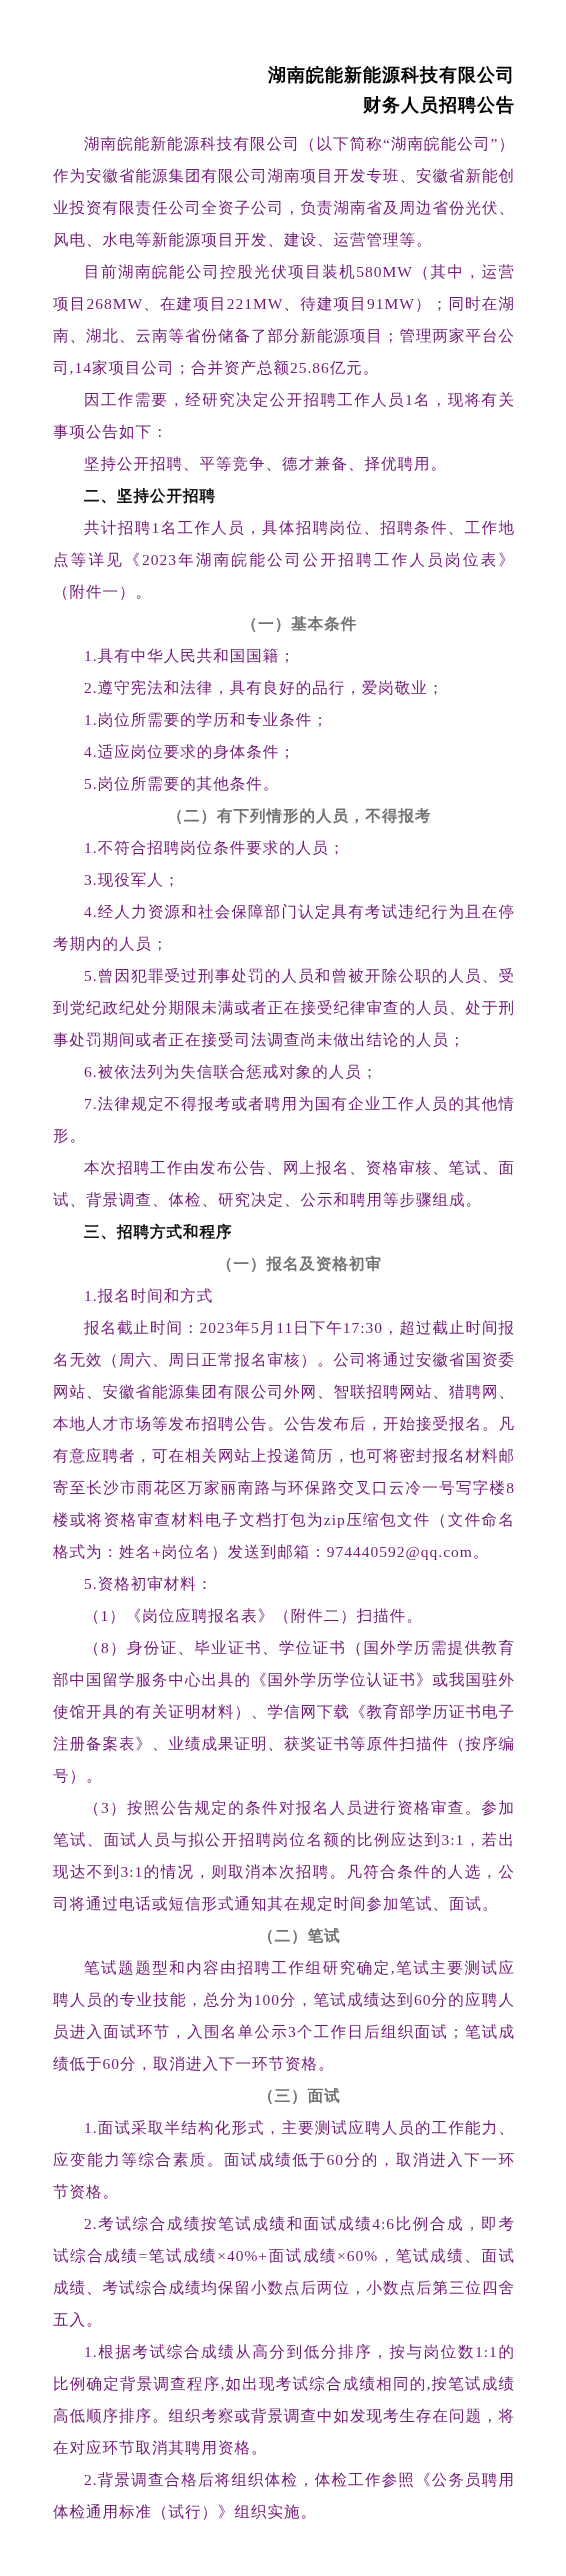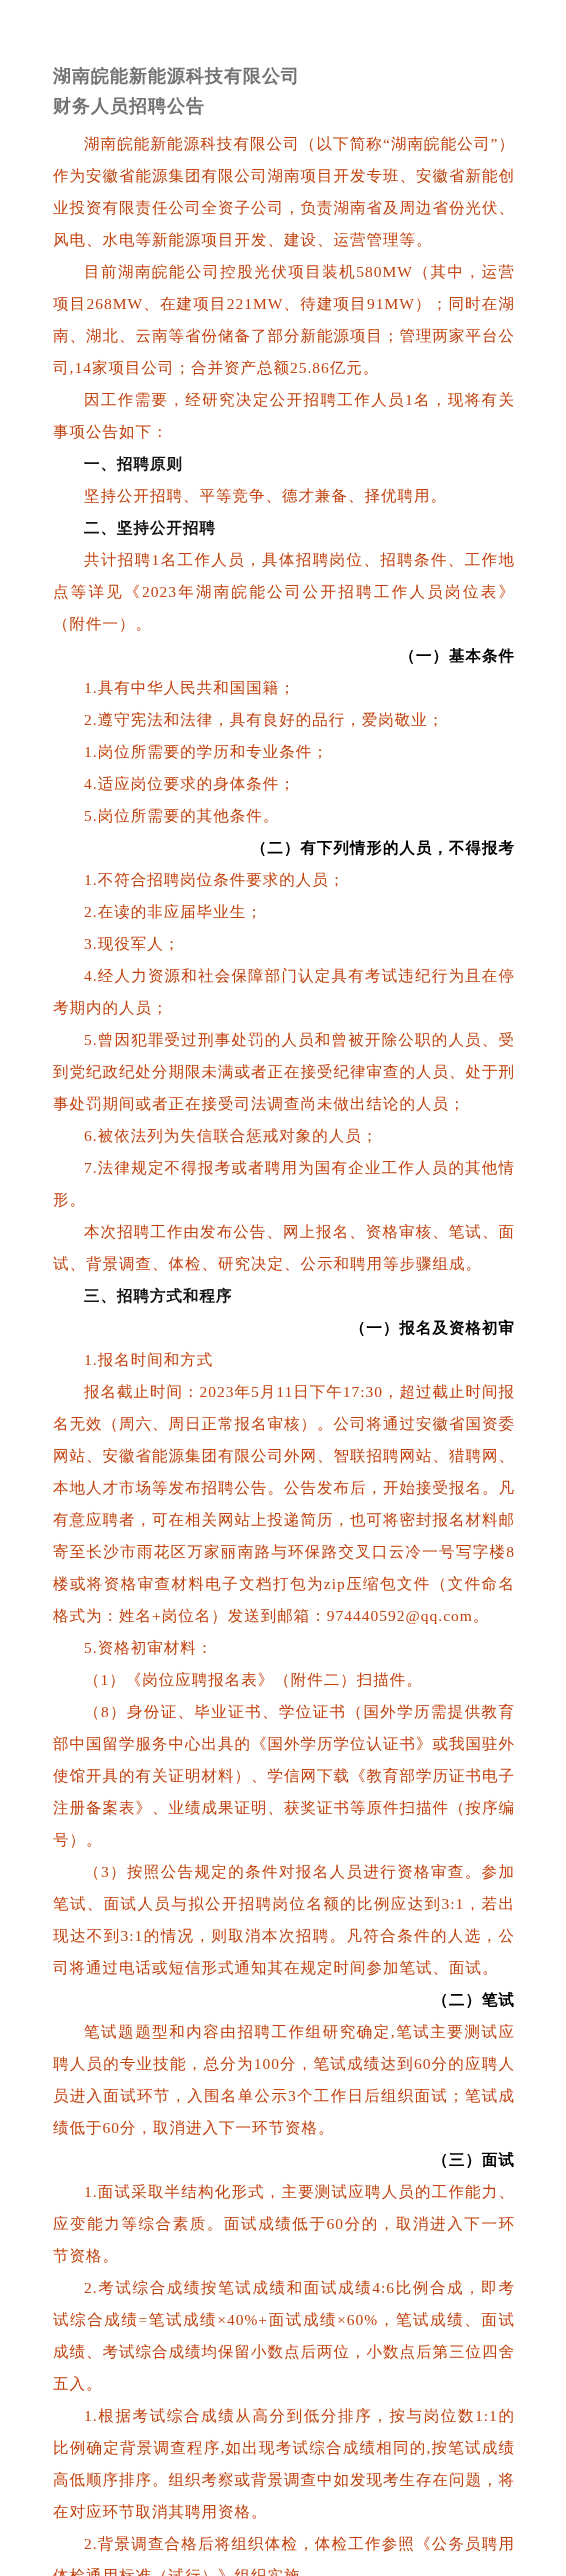--- a/index.html
+++ b/index.html
@@ -10,74 +10,72 @@
     margin: 0 auto;
     background: #ffffff;
     overflow: hidden;
     color: #1c1c1e;
     font-family: "Liberation Serif", serif;
   }
   .content {
     padding: 61px 52px 0 53px;
   }
   .doc-title {
-    text-align: left;
-    font-family: Liberation Serif, serif;
+    text-align: right;
+    font-family: Liberation Mono, monospace;
     font-weight: bold;
     font-size: 18px;
     line-height: 30px;
     letter-spacing: 1px;
-    color: #737373;
+    color: #000000;
   }
   .doc-body { margin-top: 7.2px; }
   .blk {
     margin: 0;
     font-size: 15.5px;
     line-height: 32px;
     letter-spacing: 1px;
     text-align: justify;
     text-indent: 2em;
-    color: #c2410c;
+    color: #701a75;
   }
   .blk.h1 {
     font-family: "Liberation Sans", sans-serif;
     font-weight: bold;
     text-align: left;
     color: #141416;
   }
   .blk.h2 {
     font-weight: 600;
-    text-align: right;
-    color: #000000;
+    text-align: center;
+    color: #737373;
   }
 </style>
 </head>
 <body>
 
 <div class="page">
   <div class="content">
     <div class="doc-title">湖南皖能新能源科技有限公司</div>
     <div class="doc-title">财务人员招聘公告</div>
     <div class="doc-body" id="doc-body">
         <div class="blk p">湖南皖能新能源科技有限公司（以下简称“湖南皖能公司”）作为安徽省能源集团有限公司湖南项目开发专班、安徽省新能创业投资有限责任公司全资子公司，负责湖南省及周边省份光伏、风电、水电等新能源项目开发、建设、运营管理等。</div>
         <div class="blk p">目前湖南皖能公司控股光伏项目装机580MW（其中，运营项目268MW、在建项目221MW、待建项目91MW）；同时在湖南、湖北、云南等省份储备了部分新能源项目；管理两家平台公司,14家项目公司；合并资产总额25.86亿元。</div>
         <div class="blk p">因工作需要，经研究决定公开招聘工作人员1名，现将有关事项公告如下：</div>
-        <div class="blk h1">一、招聘原则</div>
         <div class="blk p">坚持公开招聘、平等竞争、德才兼备、择优聘用。</div>
         <div class="blk h1">二、坚持公开招聘</div>
         <div class="blk p">共计招聘1名工作人员，具体招聘岗位、招聘条件、工作地点等详见《2023年湖南皖能公司公开招聘工作人员岗位表》（附件一）。</div>
         <div class="blk h2">（一）基本条件</div>
         <div class="blk p">1.具有中华人民共和国国籍；</div>
         <div class="blk p">2.遵守宪法和法律，具有良好的品行，爱岗敬业；</div>
         <div class="blk p">1.岗位所需要的学历和专业条件；</div>
         <div class="blk p">4.适应岗位要求的身体条件；</div>
         <div class="blk p">5.岗位所需要的其他条件。</div>
         <div class="blk h2">（二）有下列情形的人员，不得报考</div>
         <div class="blk p">1.不符合招聘岗位条件要求的人员；</div>
-        <div class="blk p">2.在读的非应届毕业生；</div>
         <div class="blk p">3.现役军人；</div>
         <div class="blk p">4.经人力资源和社会保障部门认定具有考试违纪行为且在停考期内的人员；</div>
         <div class="blk p">5.曾因犯罪受过刑事处罚的人员和曾被开除公职的人员、受到党纪政纪处分期限未满或者正在接受纪律审查的人员、处于刑事处罚期间或者正在接受司法调查尚未做出结论的人员；</div>
         <div class="blk p">6.被依法列为失信联合惩戒对象的人员；</div>
         <div class="blk p">7.法律规定不得报考或者聘用为国有企业工作人员的其他情形。</div>
         <div class="blk p">本次招聘工作由发布公告、网上报名、资格审核、笔试、面试、背景调查、体检、研究决定、公示和聘用等步骤组成。</div>
         <div class="blk h1">三、招聘方式和程序</div>
         <div class="blk h2">（一）报名及资格初审</div>
         <div class="blk p">1.报名时间和方式</div>
         <div class="blk p">报名截止时间：2023年5月11日下午17:30，超过截止时间报名无效（周六、周日正常报名审核）。公司将通过安徽省国资委网站、安徽省能源集团有限公司外网、智联招聘网站、猎聘网、本地人才市场等发布招聘公告。公告发布后，开始接受报名。凡有意应聘者，可在相关网站上投递简历，也可将密封报名材料邮寄至长沙市雨花区万家丽南路与环保路交叉口云冷一号写字楼8楼或将资格审查材料电子文档打包为zip压缩包文件（文件命名格式为：姓名+岗位名）发送到邮箱：974440592@qq.com。</div>

